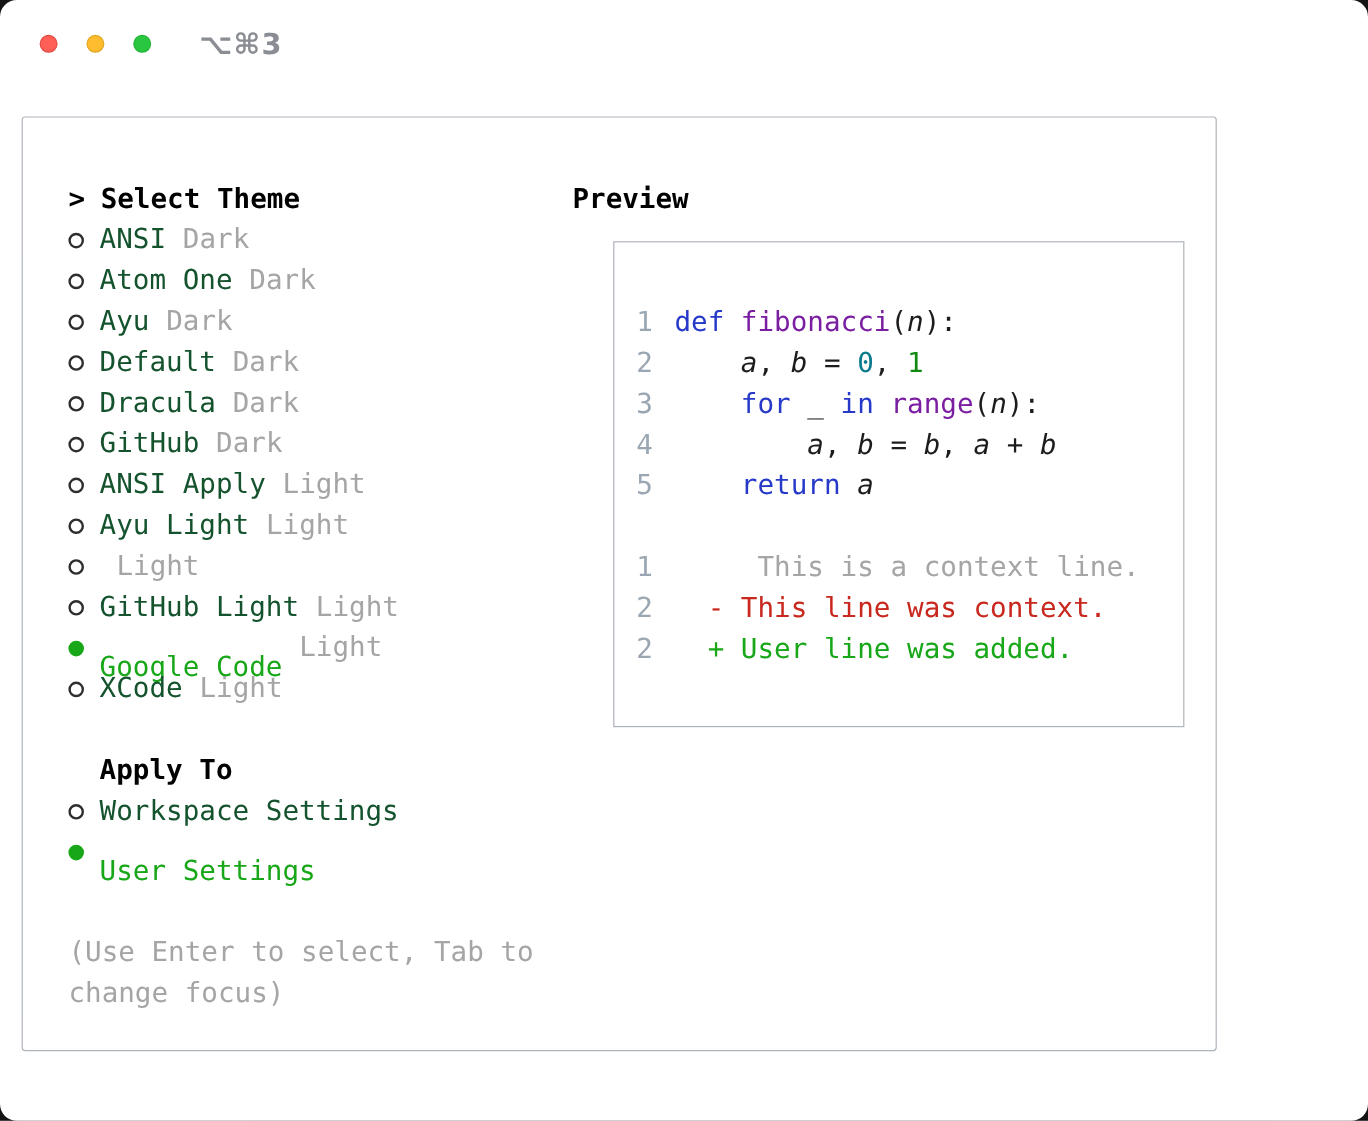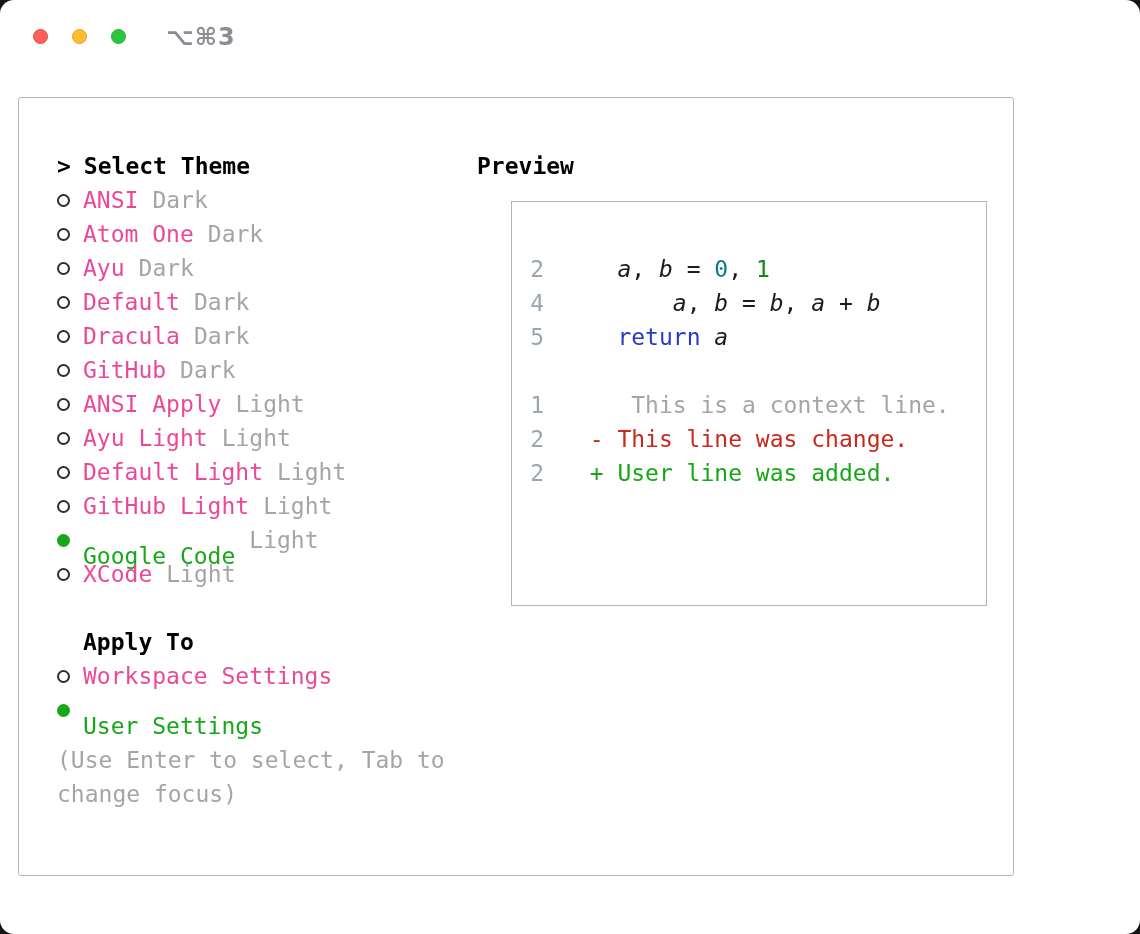--- a/index.html
+++ b/index.html
@@ -29,26 +29,26 @@
   .left-col { position:absolute; left:38px; top:51px; }
   .row { height:34px; display:flex; align-items:center; font-size:23px; white-space:pre; }
   .heading { font-weight:bold; color:#000; }
   .cursor { margin-right:13px; font-weight:bold; }
   .radio {
     width:13px; height:13px; border-radius:50%;
     border:2px solid #2e2e2e; margin-right:13px; flex:0 0 auto;
   }
   .theme-row.selected .radio { background:var(--accent-green,#18a718); border-color:var(--accent-green,#18a718); }
   .theme-row.selected .tname { color:var(--accent-green,#18a718);margin-top:32px; }
-  .tname { color:#ec4899; }
+  .tname { color:#14532d; }
   .tvariant { color:var(--muted-gray,#a8a8a8); margin-left:14px; }
   .apply-section { margin-top:34px; }
   .apply-head { padding-left:26px; }
   .hint {
-    margin-top:16px; font-size:23px; line-height:34px;
+    margin-top:50px; font-size:23px; line-height:34px;
     color:var(--muted-gray,#a8a8a8); white-space:pre-line;
   }
   
   .preview-head { position:absolute; left:458px; top:51px; }
   .preview-box {
     position:absolute; left:492px; top:103px; width:476px; height:405px;
     border:1.5px solid #aeb4bb; background:#fff; padding:50px 0 0 18px; overflow:hidden;
   }
   .cline { height:34px; line-height:34px; font-size:23px; white-space:pre; }
   .ln {
@@ -86,21 +86,21 @@
 
     <div id="theme-list">
         <div class="row theme-row"><span class="radio"></span><span class="tname">ANSI</span><span class="tvariant">Dark</span></div>
         <div class="row theme-row"><span class="radio"></span><span class="tname">Atom One</span><span class="tvariant">Dark</span></div>
         <div class="row theme-row"><span class="radio"></span><span class="tname">Ayu</span><span class="tvariant">Dark</span></div>
         <div class="row theme-row"><span class="radio"></span><span class="tname">Default</span><span class="tvariant">Dark</span></div>
         <div class="row theme-row"><span class="radio"></span><span class="tname">Dracula</span><span class="tvariant">Dark</span></div>
         <div class="row theme-row"><span class="radio"></span><span class="tname">GitHub</span><span class="tvariant">Dark</span></div>
         <div class="row theme-row"><span class="radio"></span><span class="tname">ANSI Apply</span><span class="tvariant">Light</span></div>
         <div class="row theme-row"><span class="radio"></span><span class="tname">Ayu Light</span><span class="tvariant">Light</span></div>
-        <div class="row theme-row"><span class="radio"></span><span class="tname">Default Light</span><span class="tvariant">Light</span></div>
+        <div class="row theme-row"><span class="radio"></span><span class="tvariant">Light</span></div>
         <div class="row theme-row"><span class="radio"></span><span class="tname">GitHub Light</span><span class="tvariant">Light</span></div>
         <div class="row theme-row selected"><span class="radio"></span><span class="tname">Google Code</span><span class="tvariant">Light</span></div>
         <div class="row theme-row"><span class="radio"></span><span class="tname">XCode</span><span class="tvariant">Light</span></div>
       </div>
 
     <div class="apply-section">
       <div class="row heading apply-head">Apply To</div>
       <div id="apply-list">
           <div class="row theme-row"><span class="radio"></span><span class="tname">Workspace Settings</span></div>
           <div class="row theme-row selected"><span class="radio"></span><span class="tname">User Settings</span></div>
@@ -108,24 +108,26 @@
     </div>
 
     <div class="hint">(Use Enter to select, Tab to
 change focus)</div>
   </div>
 
   <div class="row heading preview-head">Preview</div>
 
   <div class="preview-box">
     <div id="code-lines">
+        <div class="cline"><span class="ln">1</span><span class="tok-kw">def </span><span class="tok-fn">fibonacci</span><span class="tok-pl">(</span><span class="tok-var">n</span><span class="tok-pl">):</span></div>
         <div class="cline"><span class="ln">2</span><span class="tok-pl">    </span><span class="tok-var">a</span><span class="tok-pl">, </span><span class="tok-var">b</span><span class="tok-pl"> = </span><span class="tok-lit">0</span><span class="tok-pl">, </span><span class="tok-num">1</span></div>
+        <div class="cline"><span class="ln">3</span><span class="tok-pl">    </span><span class="tok-kw">for</span><span class="tok-pl"> _ </span><span class="tok-kw">in</span><span class="tok-pl"> </span><span class="tok-fn">range</span><span class="tok-pl">(</span><span class="tok-var">n</span><span class="tok-pl">):</span></div>
         <div class="cline"><span class="ln">4</span><span class="tok-pl">        </span><span class="tok-var">a</span><span class="tok-pl">, </span><span class="tok-var">b</span><span class="tok-pl"> = </span><span class="tok-var">b</span><span class="tok-pl">, </span><span class="tok-var">a</span><span class="tok-pl"> + </span><span class="tok-var">b</span></div>
         <div class="cline"><span class="ln">5</span><span class="tok-pl">    </span><span class="tok-kw">return</span><span class="tok-pl"> </span><span class="tok-var">a</span></div>
       </div>
     <div id="diff-lines" class="diff-block">
         <div class="cline"><span class="ln">1</span><span class="diff-context">     This is a context line.</span></div>
-        <div class="cline"><span class="ln">2</span><span class="diff-deleted">  - This line was change.</span></div>
+        <div class="cline"><span class="ln">2</span><span class="diff-deleted">  - This line was context.</span></div>
         <div class="cline"><span class="ln">2</span><span class="diff-added">  + User line was added.</span></div>
       </div>
   </div>
 
 </div>
 
 </body></html>

